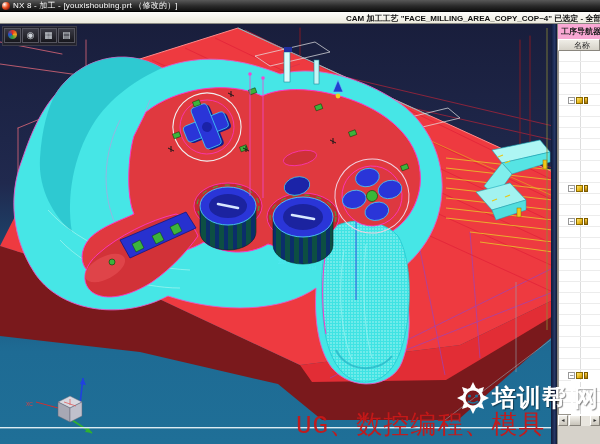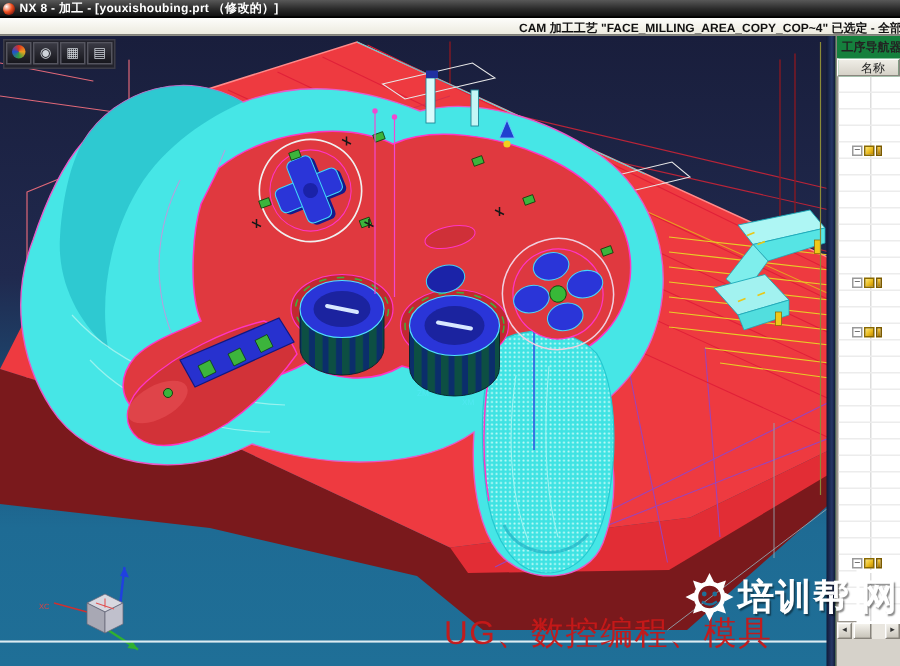--- a/index.html
+++ b/index.html
@@ -1,36 +1,36 @@
 <!DOCTYPE html>
 <html><head>
 <meta charset="utf-8">
 <style>
   html,body{margin:0;padding:0;}
   body{width:600px;height:444px;overflow:hidden;font-family:"Liberation Sans",sans-serif;background:#000;position:relative;}
   
   .titlebar{position:absolute;left:0;top:0;width:600px;height:12px;background:linear-gradient(#585858,#2a2a2a 55%,#101010);display:flex;align-items:center;gap:3px;padding-left:2px;box-sizing:border-box;border-bottom:1px solid #000;}
   .nx-ico{width:8px;height:8px;border-radius:50%;background:radial-gradient(circle at 30% 30%,#ffffff,#f05020 45%,#902010 75%,#203080);flex:0 0 auto;}
-  .titlebar span{color:#fff;font-size:8px;font-weight:bold;white-space:nowrap;letter-spacing:.2px;}
+  .titlebar span{color:#fff;font-size:8px;font-weight:normal;white-space:nowrap;letter-spacing:.2px;}
   
   .statusbar{position:absolute;left:0;top:12px;width:600px;height:12px;background:linear-gradient(#fdfdfb,#eceade);border-bottom:1px solid #8a8a82;box-sizing:border-box;}
   .statusbar span{position:absolute;left:346px;top:1px;font-size:8px;font-weight:bold;color:#111;white-space:nowrap;}
   
   .viewport{position:absolute;left:0;top:24px;width:553px;height:420px;overflow:hidden;}
   .vp-toolbar{position:absolute;left:2px;top:2px;height:16px;display:flex;gap:1px;background:#23232c;border:1px solid #3c3c48;padding:1px;z-index:3;}
   .vp-btn{width:15px;height:13px;background:linear-gradient(#3a3a44,#17171d);border:1px solid #55555f;color:#cfd4da;font-size:9px;line-height:12px;text-align:center;}
   .orb{display:inline-block;width:9px;height:9px;margin-top:1px;border-radius:50%;background:conic-gradient(#e03020,#f0a020,#30a040,#2050d0,#e03020);}
   
-  .watermark{position:absolute;left:296px;top:383px;z-index:4;font-family:Liberation Sans, sans-serif;font-size:22px;color:#c81818;letter-spacing:1px;white-space:nowrap;opacity:.95;}
+  .watermark{position:absolute;left:296px;top:383px;z-index:4;font-family:Liberation Mono, monospace;font-size:26px;color:#c81818;letter-spacing:1px;white-space:nowrap;opacity:.95;}
   .sitelogo{position:absolute;left:456px;top:380px;z-index:5;display:flex;align-items:center;gap:2px;}
   .sitelogo .txt{color:#fff;font-size:24px;font-weight:bold;letter-spacing:1px;text-shadow:1px 1px 1px rgba(0,0,0,.45);white-space:nowrap;}
   .sitelogo .boxed{border:2px solid #fff;padding:0 1px;margin-left:2px;}
   
   .panel-sep{position:absolute;left:551px;top:24px;width:6px;height:420px;background:linear-gradient(90deg,#101a38,#263766 60%,#0e1830);}
-  .panel{position:absolute;left:557px;top:24px;width:43px;height:420px;background:#15803d;border-left:1px solid #8a867e;box-sizing:border-box;overflow:hidden;}
+  .panel{position:absolute;left:557px;top:24px;width:43px;height:420px;background:#f9a8d4;border-left:1px solid #8a867e;box-sizing:border-box;overflow:hidden;}
   .panel-title{height:13px;font-size:8px;font-weight:bold;color:#222;padding:2px 0 0 3px;white-space:nowrap;overflow:hidden;}
   .col-hdr{height:12px;background:linear-gradient(#efede6,#d6d2c8);border:1px solid #fff;border-right-color:#8a867e;border-bottom-color:#8a867e;font-size:8px;color:#222;padding-left:15px;box-sizing:border-box;white-space:nowrap;}
   .tree{position:relative;height:363px;background:#fff;border-left:1px solid #9a968e;overflow:hidden;}
   .tree-vline{position:absolute;left:21px;top:0;width:1px;height:100%;background:#ddd;}
   .nav-row{position:relative;height:11px;border-bottom:1px solid #ececec;display:flex;align-items:center;gap:1px;padding-left:9px;box-sizing:border-box;}
   .expander{width:7px;height:7px;border:1px solid #999;background:#fff;color:#444;font-size:7px;line-height:5px;text-align:center;box-sizing:border-box;flex:0 0 auto;}
   .op-icon{width:7px;height:7px;background:linear-gradient(135deg,#ffe878,#e8b818 60%,#c08808);border:1px solid #8a6a00;box-sizing:border-box;flex:0 0 auto;}
   .op-icon2{width:4px;height:7px;background:linear-gradient(#ffd040,#a87808);border:1px solid #7a5a00;box-sizing:border-box;flex:0 0 auto;}
   .hscroll{height:11px;background:#d6d2ca;display:flex;align-items:stretch;border-top:1px solid #9a968e;}
   .sb-btn{width:10px;background:linear-gradient(#f2f0ea,#cac6bc);border:1px solid #fff;border-right-color:#87837b;border-bottom-color:#87837b;font-size:6px;line-height:9px;text-align:center;color:#333;box-sizing:border-box;}

